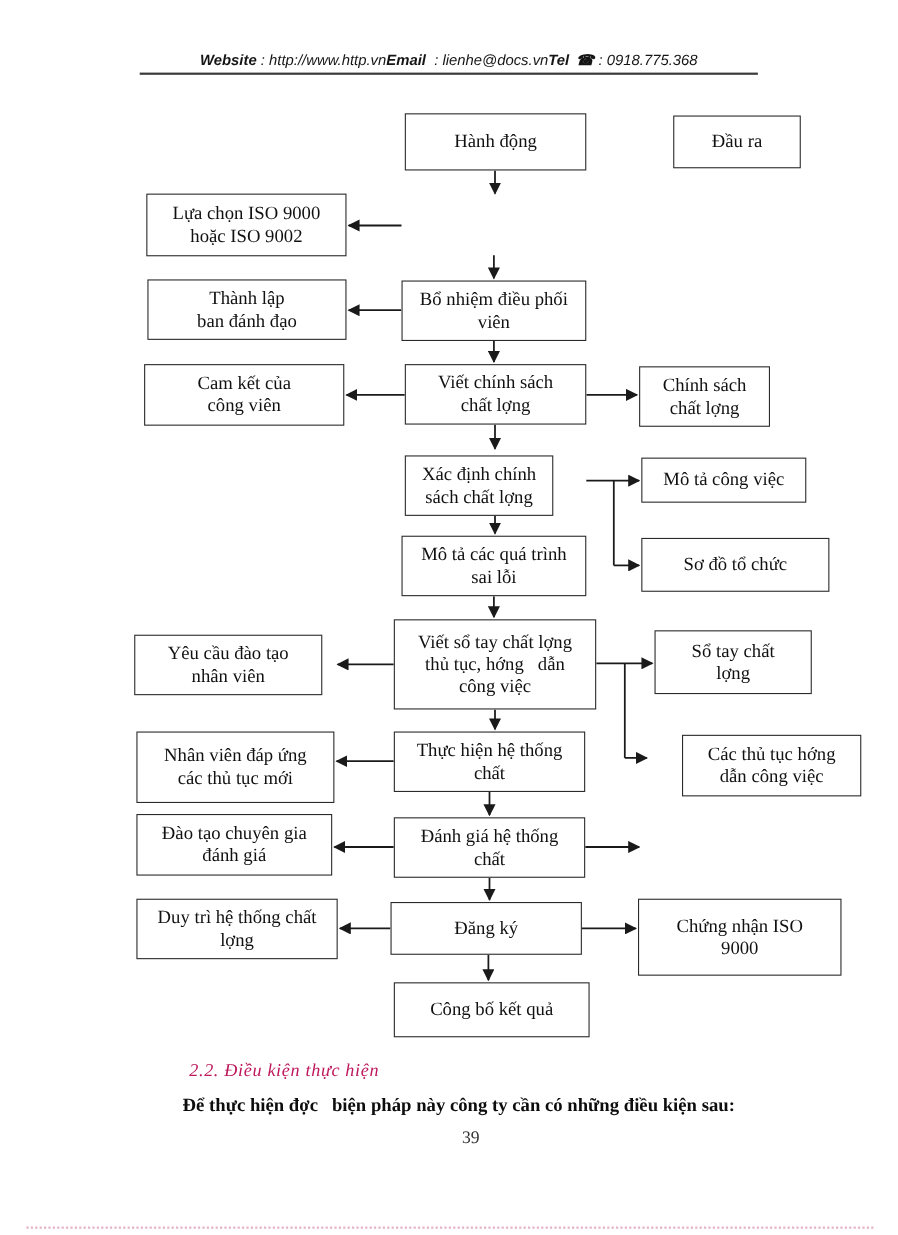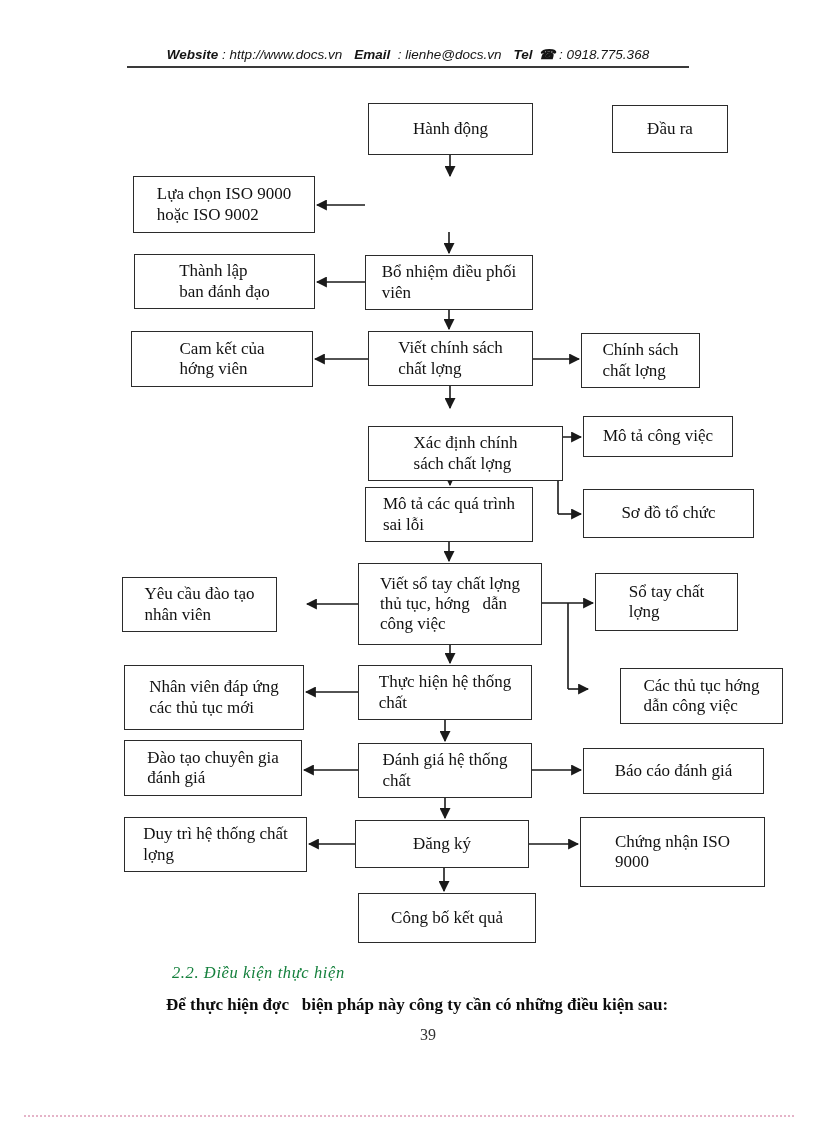--- a/index.html
+++ b/index.html
@@ -18,50 +18,51 @@
     position: absolute;
     top: 46px; left: 0; width: 816px;
     text-align: center;
     font-family: "Liberation Sans", sans-serif;
     font-style: italic;
     font-size: 13.5px;
     color: #151515;
     white-space: pre-wrap;
   }
   .header .b { font-weight: bold; }
-  .header .gap { margin-left: 12px; }
+  .header .gap { }
   .header-rule {
     position: absolute;
     left: 127px; top: 66px; width: 562px; height: 0;
     border-top: 2px solid #3a3a3a;
   }
   
   .connectors { position: absolute; left: 0; top: 0; }
   
   .box {
     position: absolute;
     box-sizing: border-box;
     border: 1.5px solid #2b2b2b;
     background: #ffffff;
     display: flex;
     align-items: center;
     justify-content: center;
+    text-align: center;
     white-space: pre-wrap;
     font-size: 17px;
     line-height: 1.18;
     padding: 2px 3px;
   }
   
   .sec-heading {
     position: absolute;
     left: 172px; top: 963px;
     font-style: italic;
     font-size: 16.5px;
     letter-spacing: 0.6px;
-    color: #15803d;
+    color: #be185d;
   }
   .body-par {
     position: absolute;
     left: 166px; top: 995px;
     font-weight: bold;
     font-size: 17px;
     white-space: pre-wrap;
     color: #0d0d0d;
   }
   .page-number {
@@ -75,21 +76,21 @@
     position: absolute;
     left: 24px; top: 1115px; width: 770px; height: 0;
     border-top: 2px dotted #e5b3c8;
   }
 </style>
 </head>
 <body>
 
 <div class="page">
 
-  <div class="header"><span class="b">Website</span><span> : http://www.docs.vn</span><span class="b gap">Email</span><span>  : lienhe@docs.vn</span><span class="b gap">Tel</span><span class="b gap" style="margin-left:6px">☎</span><span> : 0918.775.368</span></div>
+  <div class="header"><span class="b">Website</span><span> : http://www.http.vn</span><span class="b gap">Email</span><span>  : lienhe@docs.vn</span><span class="b gap">Tel</span><span class="b gap" style="margin-left:6px">☎</span><span> : 0918.775.368</span></div>
   <div class="header-rule"></div>
 
   <svg class="connectors" width="816" height="1123" viewBox="0 0 816 1123">
     <defs>
       <marker id="ah" viewBox="0 0 10 10" refX="9" refY="5" markerWidth="11" markerHeight="11" markerUnits="userSpaceOnUse" orient="auto">
         <path d="M0,0 L10,5 L0,10 z" fill="#1a1a1a"></path>
       </marker>
     </defs>
     <g stroke="#1a1a1a" stroke-width="1.6">
 
@@ -131,54 +132,53 @@
 
   <div class="box" style="left:133px;top:176px;width:182px;height:57px">Lựa chọn ISO 9000
 hoặc ISO 9002</div>
 
   <div class="box" style="left:134px;top:254px;width:181px;height:55px">Thành lập
 ban đánh đạo</div>
   <div class="box" style="left:365px;top:255px;width:168px;height:55px">Bổ nhiệm điều phối
 viên</div>
 
   <div class="box" style="left:131px;top:331px;width:182px;height:56px">Cam kết của
-hớng viên</div>
+công viên</div>
   <div class="box" style="left:368px;top:331px;width:165px;height:55px">Viết chính sách
 chất lợng</div>
   <div class="box" style="left:581px;top:333px;width:119px;height:55px">Chính sách
 chất lợng</div>
 
-  <div class="box" style="left:368px;top:426px;width:195px;height:55px">Xác định chính
+  <div class="box" style="left:368px;top:414px;width:135px;height:55px">Xác định chính
 sách chất lợng</div>
   <div class="box" style="left:365px;top:487px;width:168px;height:55px">Mô tả các quá trình
 sai lỗi</div>
 
   <div class="box" style="left:583px;top:416px;width:150px;height:41px">Mô tả công việc</div>
   <div class="box" style="left:583px;top:489px;width:171px;height:49px">Sơ đồ tổ chức</div>
 
-  <div class="box" style="left:122px;top:577px;width:155px;height:55px">Yêu cầu đào tạo
+  <div class="box" style="left:122px;top:577px;width:171px;height:55px">Yêu cầu đào tạo
 nhân viên</div>
   <div class="box" style="left:358px;top:563px;width:184px;height:82px">Viết sổ tay chất lợng
 thủ tục, hớng   dẫn
 công việc</div>
   <div class="box" style="left:595px;top:573px;width:143px;height:58px">Sổ tay chất
 lợng</div>
 
   <div class="box" style="left:124px;top:665px;width:180px;height:65px">Nhân viên đáp ứng
 các thủ tục mới</div>
   <div class="box" style="left:358px;top:665px;width:174px;height:55px">Thực hiện hệ thống
 chất</div>
   <div class="box" style="left:620px;top:668px;width:163px;height:56px">Các thủ tục hớng
 dẫn công việc</div>
 
   <div class="box" style="left:124px;top:740px;width:178px;height:56px">Đào tạo chuyên gia
 đánh giá</div>
   <div class="box" style="left:358px;top:743px;width:174px;height:55px">Đánh giá hệ thống
 chất</div>
-  <div class="box" style="left:583px;top:748px;width:181px;height:46px">Báo cáo đánh giá</div>
 
   <div class="box" style="left:124px;top:817px;width:183px;height:55px">Duy trì hệ thống chất
 lợng</div>
   <div class="box" style="left:355px;top:820px;width:174px;height:48px">Đăng ký</div>
   <div class="box" style="left:580px;top:817px;width:185px;height:70px">Chứng nhận ISO
 9000</div>
 
   <div class="box" style="left:358px;top:893px;width:178px;height:50px">Công bố kết quả</div>
 
   <div class="sec-heading">2.2. Điều kiện thực hiện</div>

